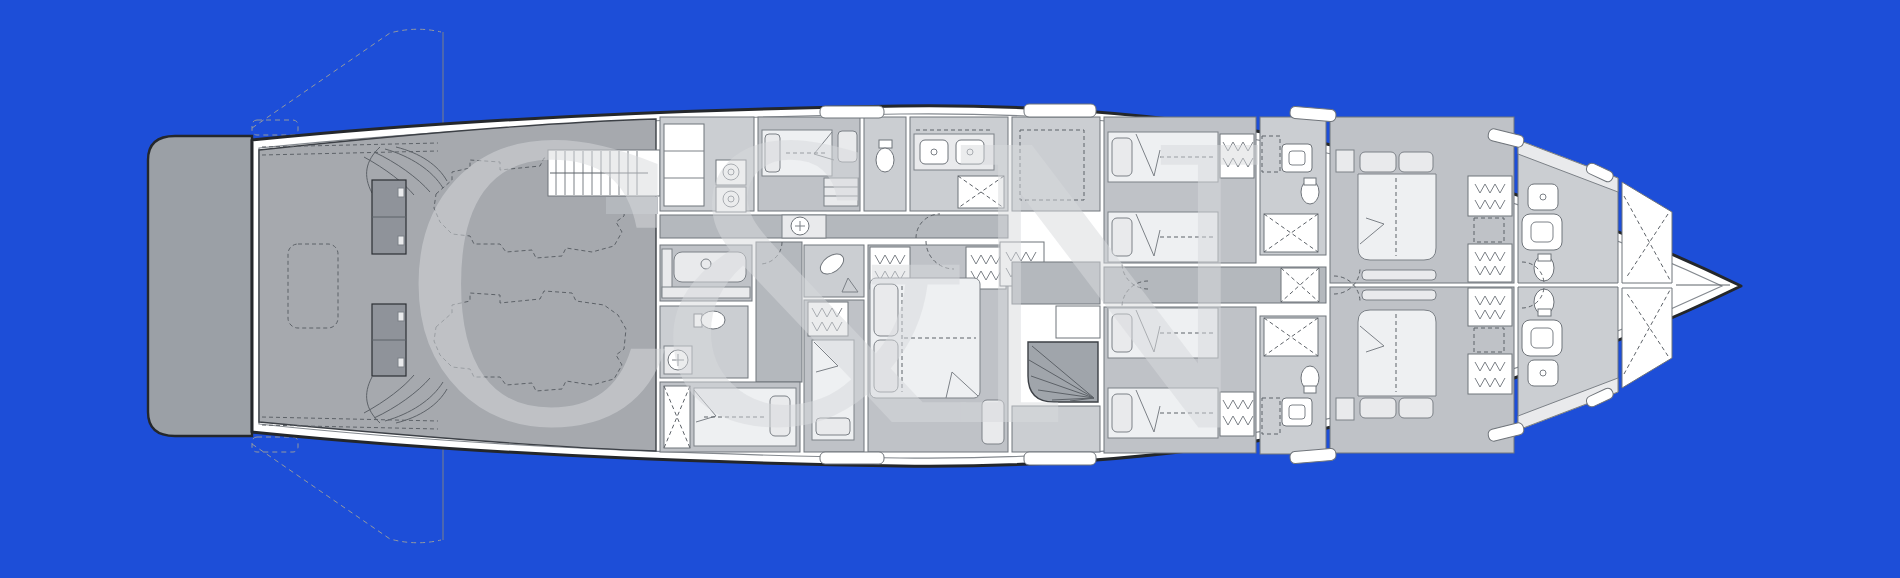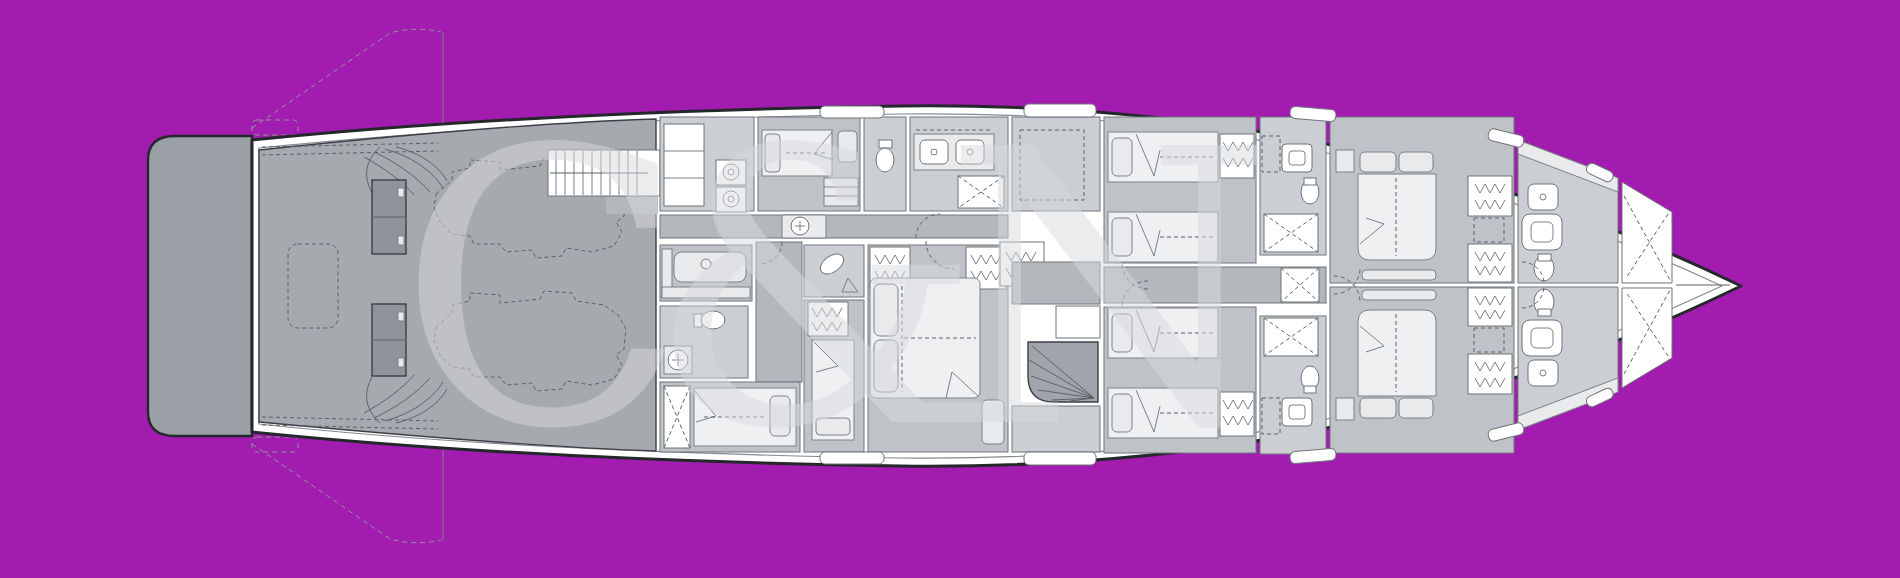--- a/index.html
+++ b/index.html
@@ -1,16 +1,16 @@
 <!DOCTYPE html>
 <html><head>
 <meta charset="utf-8">
 <style>
   html,body{margin:0;padding:0;background:#ffffff;}
-  #stage{position:relative;width:1900px;height:578px;background:#a21caf;overflow:hidden;
+  #stage{position:relative;width:1900px;height:578px;background:#1d4ed8;overflow:hidden;
          font-family:"DejaVu Sans", sans-serif;}
   svg{display:block}
   .hull{fill:#ffffff;stroke:#24272b;stroke-width:3;stroke-linejoin:round;}
   .inner{fill:none;stroke:#84898f;stroke-width:1.2;}
   .plat{stroke:#24272b;stroke-width:2.4;}
   .er{stroke:#3c4046;stroke-width:1.4;}
   .room{stroke:#71767c;stroke-width:1;}
   .fc{fill:#bfc2c7;}
   .fb{fill:#cbced2;}
   .fh{fill:#b4b8bd;}

